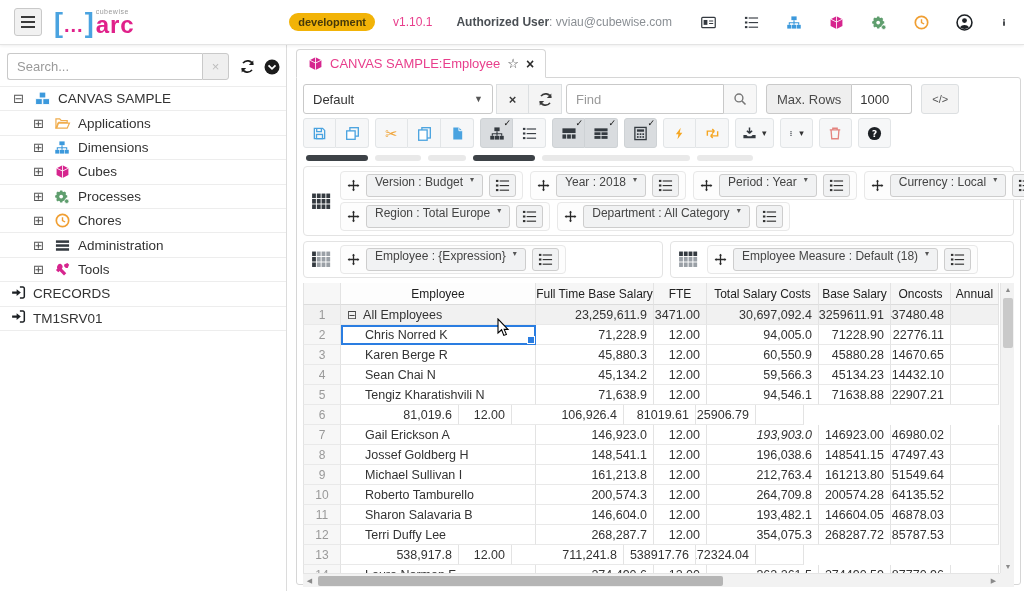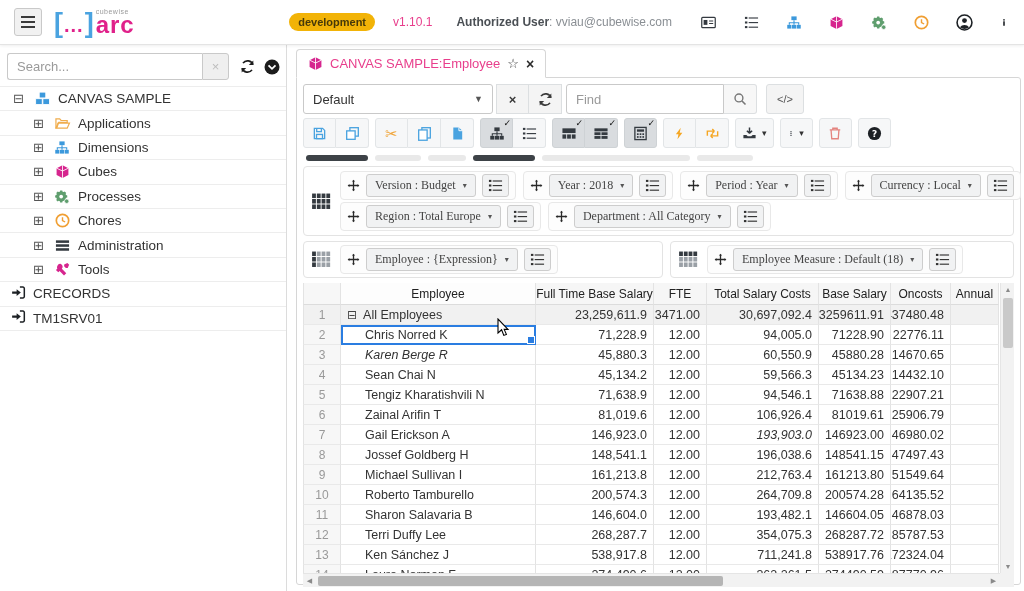--- a/index.html
+++ b/index.html
@@ -97,22 +97,22 @@
   .sbar.dark{background:#3d4247;} .sbar.light{background:#e9e9e9;}
 
   
   .dimpanel{border:1px solid #e3e3e3;border-radius:4px;margin-top:4px;padding:3px 6px;display:flex;gap:8px;}
   .gridicn{align-self:center;flex:0 0 auto;display:inline-flex;}
   .chipcol{display:flex;flex-direction:column;}
   .chiprow{display:flex;gap:7px;margin:1px 0;flex-wrap:nowrap;}
   .chip{display:flex;align-items:center;gap:6px;border:1px solid #e8e8e8;background:#fdfdfd;border-radius:4px;
     padding:2px 6px;height:29px;}
   .chip .mv{color:#2a2a2a;display:inline-flex;cursor:move;}
-  .chip .lbl{display:flex;align-items:center;gap:7px;background:#f1f2f3;border:1px solid #cdcdcd;border-radius:3px;
-    padding:0 8px;font-size:12px;color:#444;height:23px;white-space:nowrap;cursor:pointer;font-family:Liberation Serif, serif;}
+  .chip .lbl{display:flex;align-items:flex-start;gap:7px;background:#f1f2f3;border:1px solid #cdcdcd;border-radius:3px;
+    padding:0 8px;font-size:12px;color:#444;height:23px;white-space:nowrap;cursor:pointer;}
   .chip .lbl .car{font-size:8px;color:#555;}
   .chip .lstbtn{width:27px;height:23px;background:#f1f2f3;border:1px solid #cdcdcd;border-radius:3px;
     display:flex;align-items:center;justify-content:center;color:#2f2f2f;cursor:pointer;}
 
   .axesrow{display:flex;gap:7px;margin-top:5px;}
   .axpanel{border:1px solid #e3e3e3;border-radius:4px;padding:2px 6px;display:flex;align-items:center;gap:8px;height:37px;}
   .axpanel.rows{width:360px;} .axpanel.cols{flex:1;}
 
   
   .tablewrap{position:relative;margin-top:5px;width:711px;height:304px;overflow:hidden;}
@@ -394,20 +394,24 @@
             </svg>
           </div>
       </div>
       <input class="find-input" placeholder="Find" style="">
       <div class="sqbtn find-btn" id="find-btn">
           <svg viewBox="0 0 16 16" width="14" height="14">
             <circle cx="6.8" cy="6.8" r="4.5" fill="none" stroke="currentColor" stroke-width="1.6"></circle>
             <path d="m10.3 10.3 4 4" stroke="currentColor" stroke-width="1.8"></path>
           </svg>
         </div>
+      <div class="maxrows">
+        <span class="mr-label">Max. Rows</span>
+        <input class="mr-input" value="1000" style="">
+      </div>
       <div class="sqbtn code-btn">&lt;/&gt;</div>
     </div>
 
     <div class="btnrow" id="btnrow">
         <div class="bgroup">
           <div class="tbtn">
             <span class="icn" style="color: rgb(74, 163, 224);">
               <svg viewBox="0 0 16 16" width="15" height="15">
                 <path d="M2.5 2.5h8.8l2.2 2.2v8.8h-11z" fill="none" stroke="currentColor" stroke-width="1.4"></path>
                 <path d="M5 2.5v3.5h5V2.5" fill="none" stroke="currentColor" stroke-width="1.4"></path>
@@ -878,21 +882,21 @@
             </div>
             <div class="c v" style="width: 118px;">71,228.9</div>
             <div class="c v" style="width: 53px;">12.00</div>
             <div class="c v" style="width: 112px;">94,005.0</div>
             <div class="c v" style="width: 72px;">71228.90</div>
             <div class="c v" style="width: 60px;">22776.11</div>
             <div class="c v" style="width: 48px;"></div>
           </div>
           <div class="t-row">
             <div class="c rn" style="width: 38px;">3</div>
-            <div class="c name-ind" style="width: 195px; font-style: italic;">
+            <div class="c name-ind" style="width: 195px;">
               <span>Karen Berge R</span>
             </div>
             <div class="c v" style="width: 118px;">45,880.3</div>
             <div class="c v" style="width: 53px;">12.00</div>
             <div class="c v" style="width: 112px;">60,550.9</div>
             <div class="c v" style="width: 72px;">45880.28</div>
             <div class="c v" style="width: 60px;">14670.65</div>
             <div class="c v" style="width: 48px;"></div>
           </div>
           <div class="t-row">
@@ -914,23 +918,20 @@
             </div>
             <div class="c v" style="width: 118px;">71,638.9</div>
             <div class="c v" style="width: 53px;">12.00</div>
             <div class="c v" style="width: 112px;">94,546.1</div>
             <div class="c v" style="width: 72px;">71638.88</div>
             <div class="c v" style="width: 60px;">22907.21</div>
             <div class="c v" style="width: 48px;"></div>
           </div>
           <div class="t-row">
             <div class="c rn" style="width: 38px;">6</div>
-            <div class="c name-ind" style="width: 195px;">
-              <span>Zainal Arifin T</span>
-            </div>
             <div class="c v" style="width: 118px;">81,019.6</div>
             <div class="c v" style="width: 53px;">12.00</div>
             <div class="c v" style="width: 112px;">106,926.4</div>
             <div class="c v" style="width: 72px;">81019.61</div>
             <div class="c v" style="width: 60px;">25906.79</div>
             <div class="c v" style="width: 48px;"></div>
           </div>
           <div class="t-row">
             <div class="c rn" style="width: 38px;">7</div>
             <div class="c name-ind" style="width: 195px;">
@@ -998,23 +999,20 @@
             </div>
             <div class="c v" style="width: 118px;">268,287.7</div>
             <div class="c v" style="width: 53px;">12.00</div>
             <div class="c v" style="width: 112px;">354,075.3</div>
             <div class="c v" style="width: 72px;">268287.72</div>
             <div class="c v" style="width: 60px;">85787.53</div>
             <div class="c v" style="width: 48px;"></div>
           </div>
           <div class="t-row">
             <div class="c rn" style="width: 38px;">13</div>
-            <div class="c name-ind" style="width: 195px;">
-              <span>Ken Sánchez J</span>
-            </div>
             <div class="c v" style="width: 118px;">538,917.8</div>
             <div class="c v" style="width: 53px;">12.00</div>
             <div class="c v" style="width: 112px;">711,241.8</div>
             <div class="c v" style="width: 72px;">538917.76</div>
             <div class="c v" style="width: 60px;">172324.04</div>
             <div class="c v" style="width: 48px;"></div>
           </div>
           <div class="t-row">
             <div class="c rn" style="width: 38px;">14</div>
             <div class="c name-ind" style="width: 195px;">

